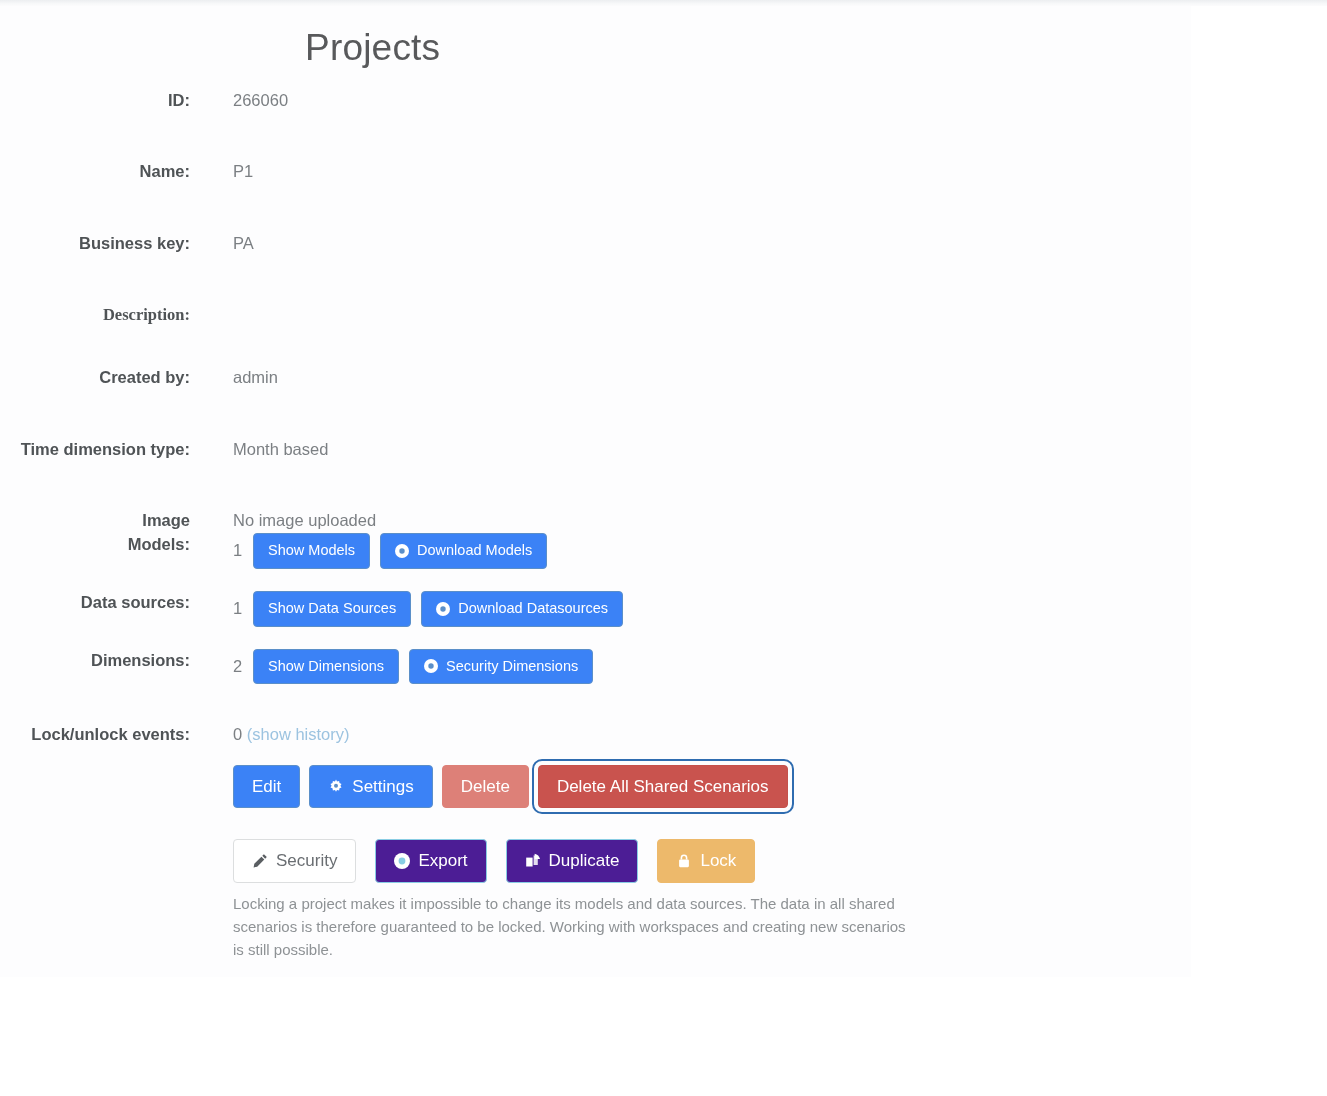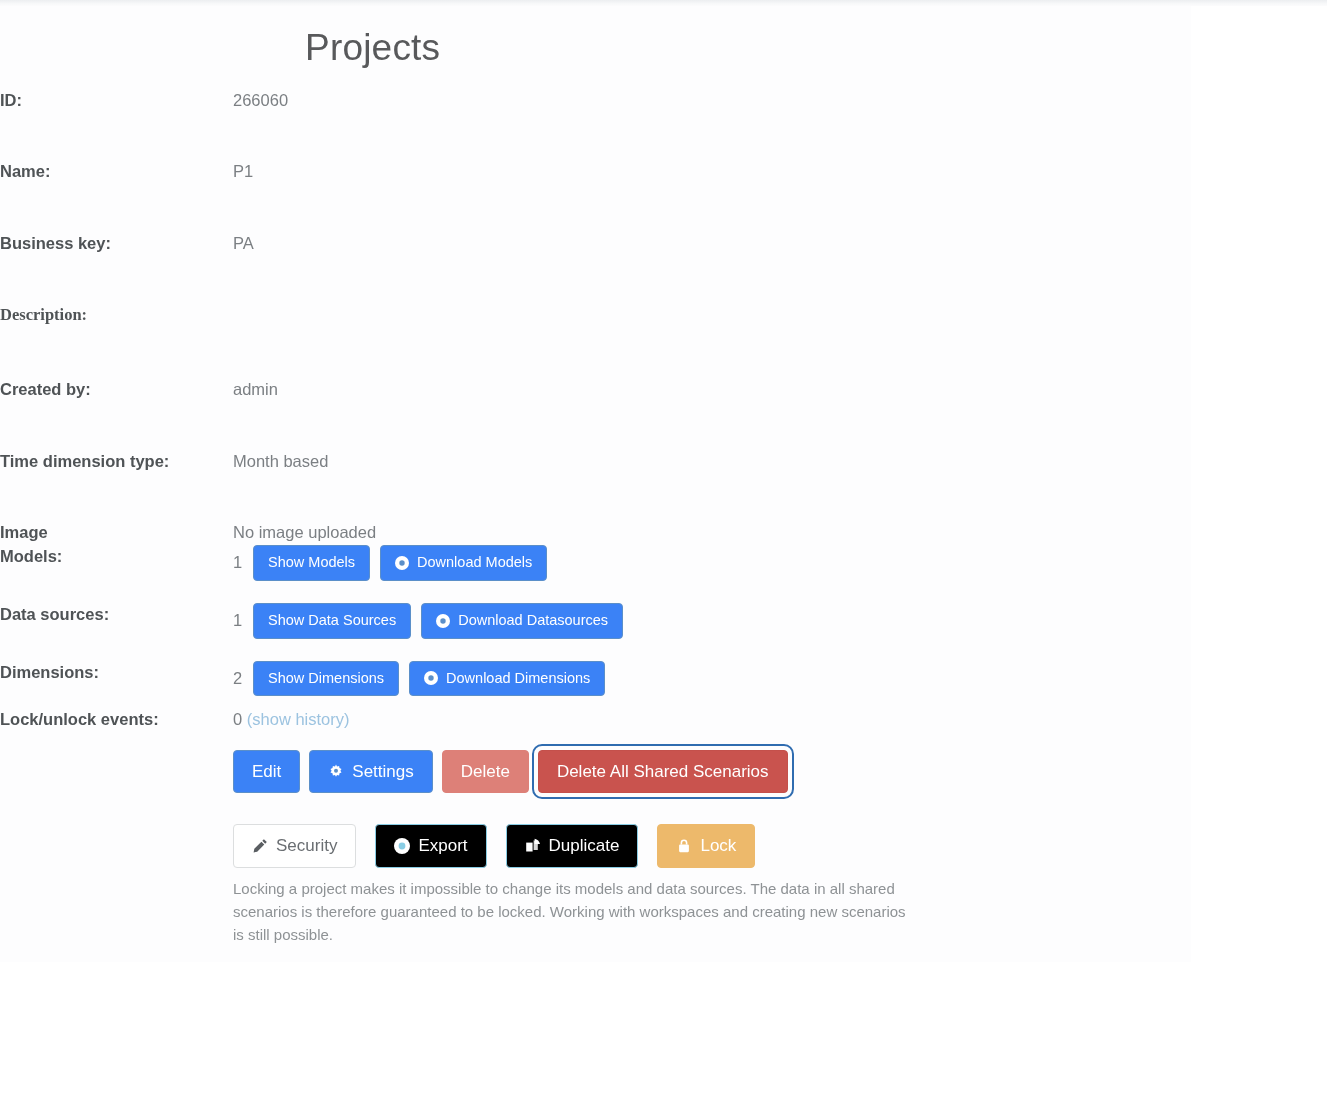--- a/index.html
+++ b/index.html
@@ -43,48 +43,48 @@
     padding: 0;
   }
   .row {
     display: flex;
     align-items: flex-start;
     width: 100%;
   }
   .dt {
     width: 190px;
     flex: 0 0 190px;
-    text-align: left;
+    text-align: right;
     font-weight: bold;
     font-size: 16.5px;
     color: #4f5356;
     line-height: 1.42;
     padding-right: 0;
   }
   .dd {
     margin: 0;
     padding-left: 43px;
     font-size: 16.5px;
     color: #7b7f83;
     line-height: 1.42;
     flex: 1 1 auto;
     min-width: 0;
   }
   .row.r-id      { margin-top: 10px; }
   .row.r-name    { margin-top: 48px; }
   .row.r-bkey    { margin-top: 48px; }
   .row.r-desc    { margin-top: 48px; font-family: Liberation Serif, serif; }
-  .row.r-created { margin-top: 52px; }
+  .row.r-created { margin-top: 40px; }
   .row.r-time    { margin-top: 48px; }
   .row.r-time .dt { line-height: 1.42; }
   .row.r-image   { margin-top: 48px; }
   .row.r-models  { }
   .row.r-datasrc { margin-top: 22px; }
   .row.r-dims    { margin-top: 22px; }
-  .row.r-lock    { margin-top: 12px; }
+  .row.r-lock    { margin-top: 39px; }
 
   .btn-row-dd {
     display: flex;
     align-items: center;
     gap: 10px;
   }
   .count {
     font-size: 16.5px;
     color: #7b7f83;
     min-width: 10px;
@@ -110,21 +110,21 @@
     line-height: 1.1;
   }
   .btn-md {
     font-size: 17px;
     padding: 11px 18px;
     line-height: 1.15;
   }
   .btn-primary { background: #3b82f6; border-color: #5b8fc9; }
   .btn-danger  { background: #dd8078; border-color: #dd8078; }
   .btn-danger-strong { background: #c9534e; border-color: #c4504b; }
-  .btn-info    { background: #000000; border-color: #89cde4; }
+  .btn-info    { background: #4c1d95; border-color: #89cde4; }
   .btn-warning { background: #edb96b; border-color: #edb96b; }
   .btn-default {
     background: #ffffff;
     border-color: #dcdedf;
     color: #6a6e72;
   }
 
   .focus-ring {
     position: relative;
     outline: 2px solid #2f6cb0;
@@ -260,21 +260,21 @@
         <button class="btn btn-sm btn-primary">
           <span>Show Dimensions</span>
         </button>
         <button class="btn btn-sm btn-primary">
           <span class="icon">
             <svg width="14" height="14" viewBox="0 0 16 16">
                 <circle cx="8" cy="8" r="8" fill="#ffffff"></circle>
                 <circle cx="8" cy="8" r="3.1" fill="#5b8fc9"></circle>
               </svg>
           </span>
-          <span>Download Dimensions</span>
+          <span>Security Dimensions</span>
         </button>
       </div>
     </div>
 
     <div class="row r-lock">
       <div class="dt">Lock/unlock events:</div>
       <div class="dd">
         <span class="count">0</span>
         <a href="#" class="link">(show history)</a>
       </div>

